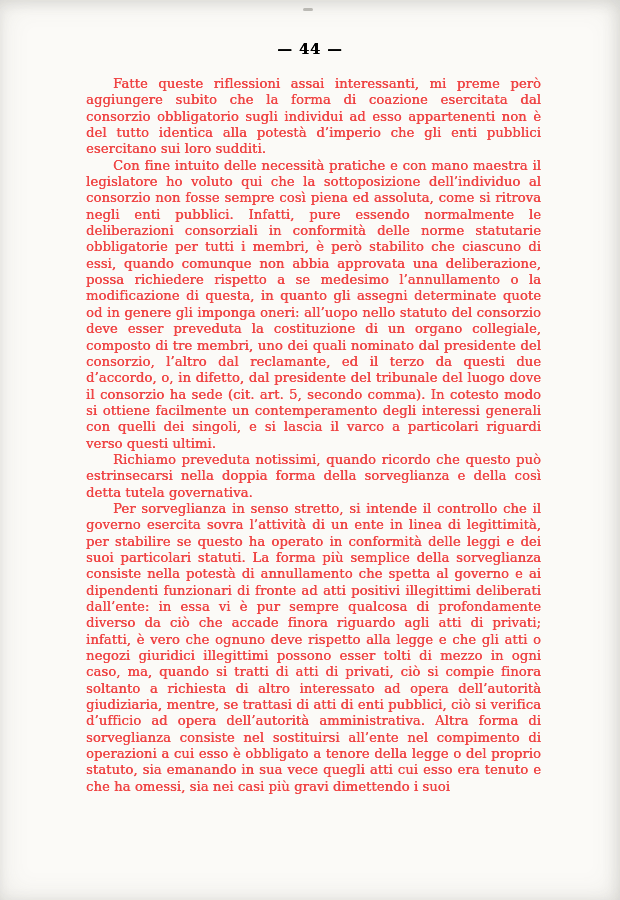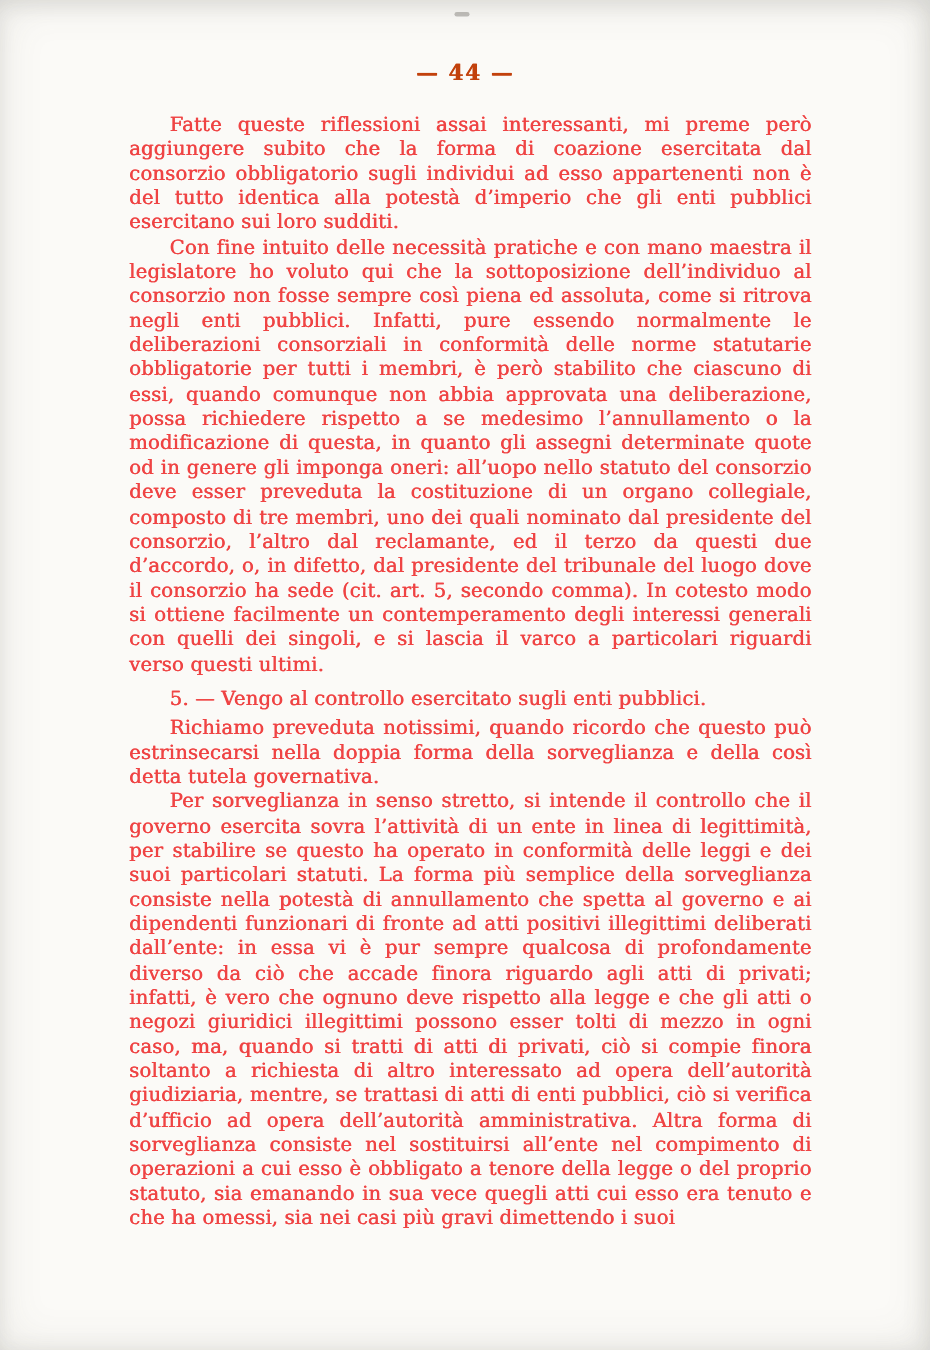--- a/index.html
+++ b/index.html
@@ -26,21 +26,21 @@
       height: 3px;
       background: rgba(120,118,110,0.45);
       border-radius: 2px;
     }
     .page-number {
       padding-top: 40px;
       text-align: center;
       font-size: 14.5px;
       font-weight: bold;
       letter-spacing: 1px;
-      color: #c2410c;
+      color: #000000;
       text-shadow: 0.3px 0 0 currentColor;
     }
     .text-block {
       margin: 19px 79px 0 86px;
       font-size: 13.1px;
       line-height: 16.35px;
       color: #ef4444;
       text-align: justify;
       text-shadow: 0.35px 0 0 currentColor;
       letter-spacing: 0.1px;
@@ -58,17 +58,16 @@
 <body>
 
 <div class="page">
   <div class="scan-artifact"></div>
 
   <div class="page-number">— 44 —</div>
 
   <div class="text-block">
     <p>Fatte queste riflessioni assai interessanti, mi preme però aggiungere subito che la forma di coazione esercitata dal consorzio obbligatorio sugli individui ad esso appartenenti non è del tutto identica alla potestà d’imperio che gli enti pubblici esercitano sui loro sudditi.</p>
     <p>Con fine intuito delle necessità pratiche e con mano maestra il legislatore ho voluto qui che la sottoposizione dell’individuo al consorzio non fosse sempre così piena ed assoluta, come si ritrova negli enti pubblici. Infatti, pure essendo normalmente le deliberazioni consorziali in conformità delle norme statutarie obbligatorie per tutti i membri, è però stabilito che ciascuno di essi, quando comunque non abbia approvata una deliberazione, possa richiedere rispetto a se medesimo l’annullamento o la modificazione di questa, in quanto gli assegni determinate quote od in genere gli imponga oneri: all’uopo nello statuto del consorzio deve esser preveduta la costituzione di un organo collegiale, composto di tre membri, uno dei quali nominato dal presidente del consorzio, l’altro dal reclamante, ed il terzo da questi due d’accordo, o, in difetto, dal presidente del tribunale del luogo dove il consorzio ha sede (cit. art. 5, secondo comma). In cotesto modo si ottiene facilmente un contemperamento degli interessi generali con quelli dei singoli, e si lascia il varco a particolari riguardi verso questi ultimi.</p>
-    <p class="section-heading">5. — Vengo al controllo esercitato sugli enti pubblici.</p>
     <p>Richiamo preveduta notissimi, quando ricordo che questo può estrinsecarsi nella doppia forma della sorveglianza e della così detta tutela governativa.</p>
     <p>Per sorveglianza in senso stretto, si intende il controllo che il governo esercita sovra l’attività di un ente in linea di legittimità, per stabilire se questo ha operato in conformità delle leggi e dei suoi particolari statuti. La forma più semplice della sorveglianza consiste nella potestà di annullamento che spetta al governo e ai dipendenti funzionari di fronte ad atti positivi illegittimi deliberati dall’ente: in essa vi è pur sempre qualcosa di profondamente diverso da ciò che accade finora riguardo agli atti di privati; infatti, è vero che ognuno deve rispetto alla legge e che gli atti o negozi giuridici illegittimi possono esser tolti di mezzo in ogni caso, ma, quando si tratti di atti di privati, ciò si compie finora soltanto a richiesta di altro interessato ad opera dell’autorità giudiziaria, mentre, se trattasi di atti di enti pubblici, ciò si verifica d’ufficio ad opera dell’autorità amministrativa. Altra forma di sorveglianza consiste nel sostituirsi all’ente nel compimento di operazioni a cui esso è obbligato a tenore della legge o del proprio statuto, sia emanando in sua vece quegli atti cui esso era tenuto e che ha omessi, sia nei casi più gravi dimettendo i suoi</p>
   </div>
 </div>
 
 </body></html>

